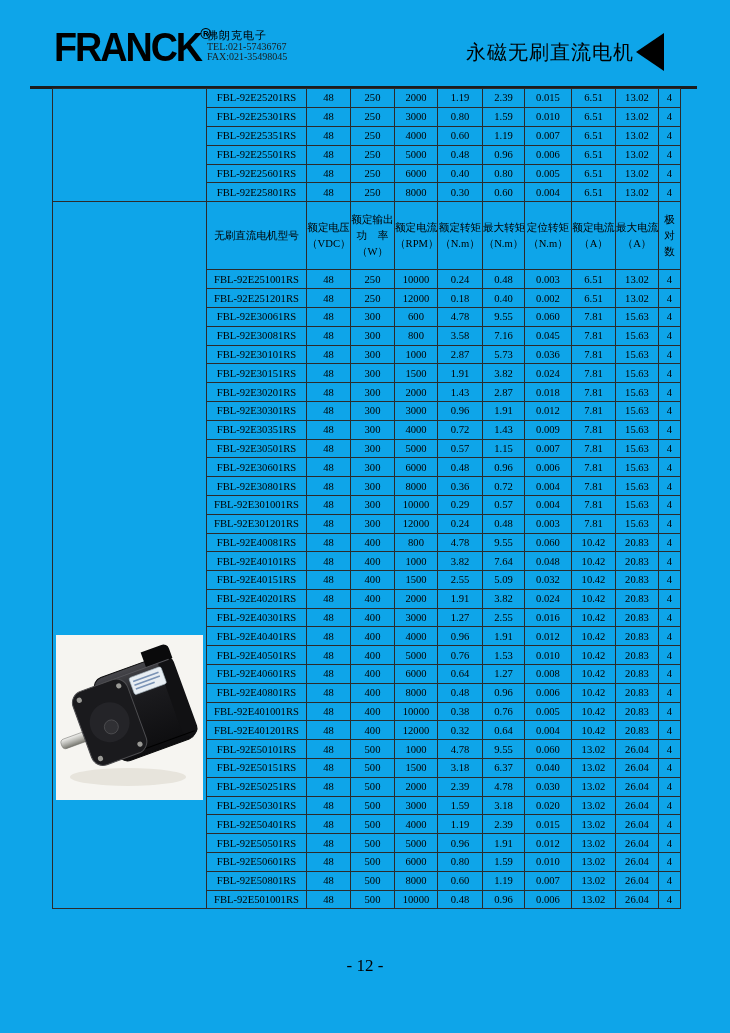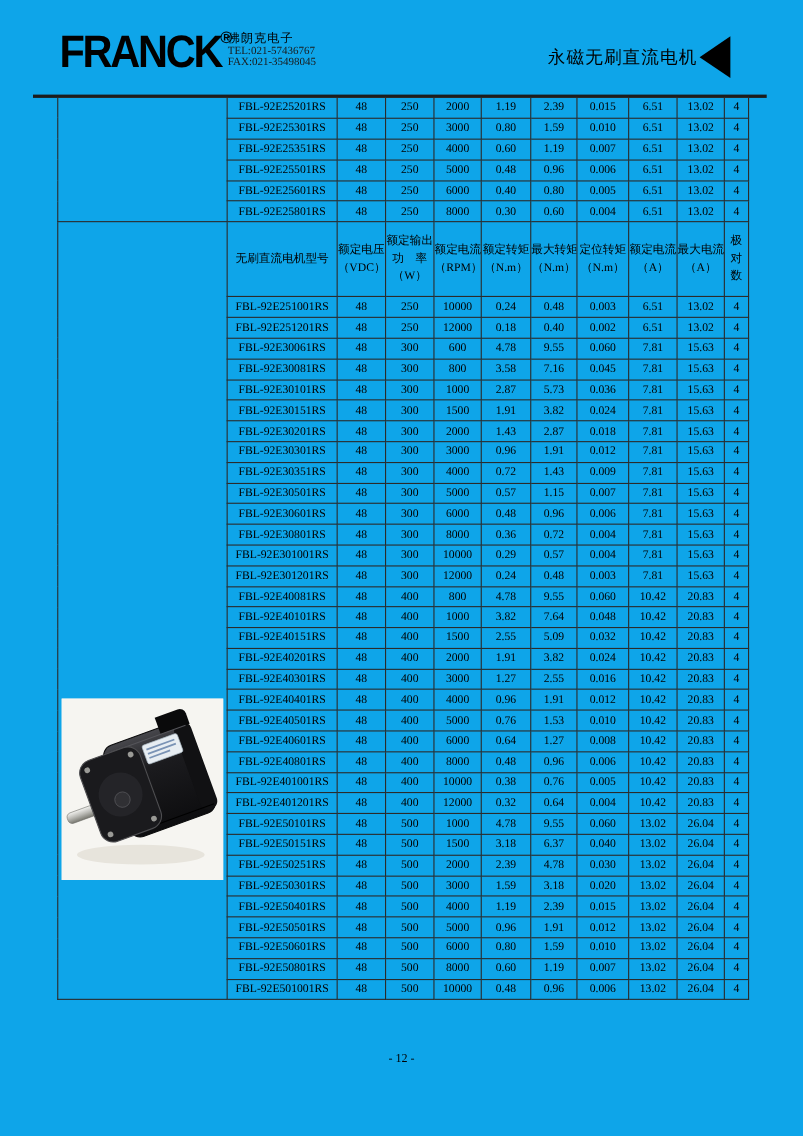--- a/index.html
+++ b/index.html
@@ -11,41 +11,41 @@
   .logo .logo-txt{display:inline-block;font-family:"Liberation Sans",sans-serif;
       font-weight:900;font-size:37px;letter-spacing:-2px;transform:scale(1.02,1.12);
       transform-origin:left top;}
   .logo .reg{display:inline-block;font-family:"Liberation Sans",sans-serif;
       font-size:15px;font-weight:700;vertical-align:18px;margin-left:2px;}
   .contact{position:absolute;left:207px;top:30px;line-height:1;}
   .contact .cn{font-size:11px;letter-spacing:1px;}
   .contact .tel,.contact .fax{font-size:10px;line-height:9px;color:#1a1a1a;margin-top:1px;
       font-family:"Liberation Serif",serif;}
   .title-block{position:absolute;top:33px;right:66px;display:flex;align-items:center;}
-  .title-block .ptitle{font-size:16px;letter-spacing:1px;}
+  .title-block .ptitle{font-size:20px;letter-spacing:1px;}
   .tri{width:0;height:0;border-top:19px solid transparent;border-bottom:19px solid transparent;
       border-right:28px solid #000;margin-left:2px;}
   .top-rule{position:absolute;left:30px;top:86px;width:667px;height:3px;background:#1c1c1c;}
 
   
   .spec-table{position:absolute;left:52px;top:88px;width:628px;
       border-collapse:collapse;table-layout:fixed;}
   .spec-table td,.spec-table th{border:1px solid #2b2b2b;text-align:center;
       vertical-align:middle;padding:0;font-weight:normal;font-size:10.6px;
       white-space:nowrap;overflow:hidden;}
   #sec-top tr{height:18.9px;margin-top:48px;}
   #main-header-row{height:68px;}
   #sec-main tr.data-row{height:18.8px;}
   .hdr div{line-height:1.5;}
   .img-cell-top{border-bottom:1px solid #2b2b2b;}
   .img-cell-main{border-bottom:none;vertical-align:top;}
   .photo{width:147px;height:165px;margin:325px auto 0;background:#f6f5f1;}
 
   
-  .footer{position:absolute;left:0;top:956px;width:730px;text-align:center;font-size:11px;}
+  .footer{position:absolute;left:0;top:956px;width:730px;text-align:center;font-size:17px;}
 </style>
 </head>
 <body>
 
 <div class="page">
 
   <div class="logo">
     <span class="logo-txt">FRANCK</span><span class="reg">®</span>
   </div>
   <div class="contact">

